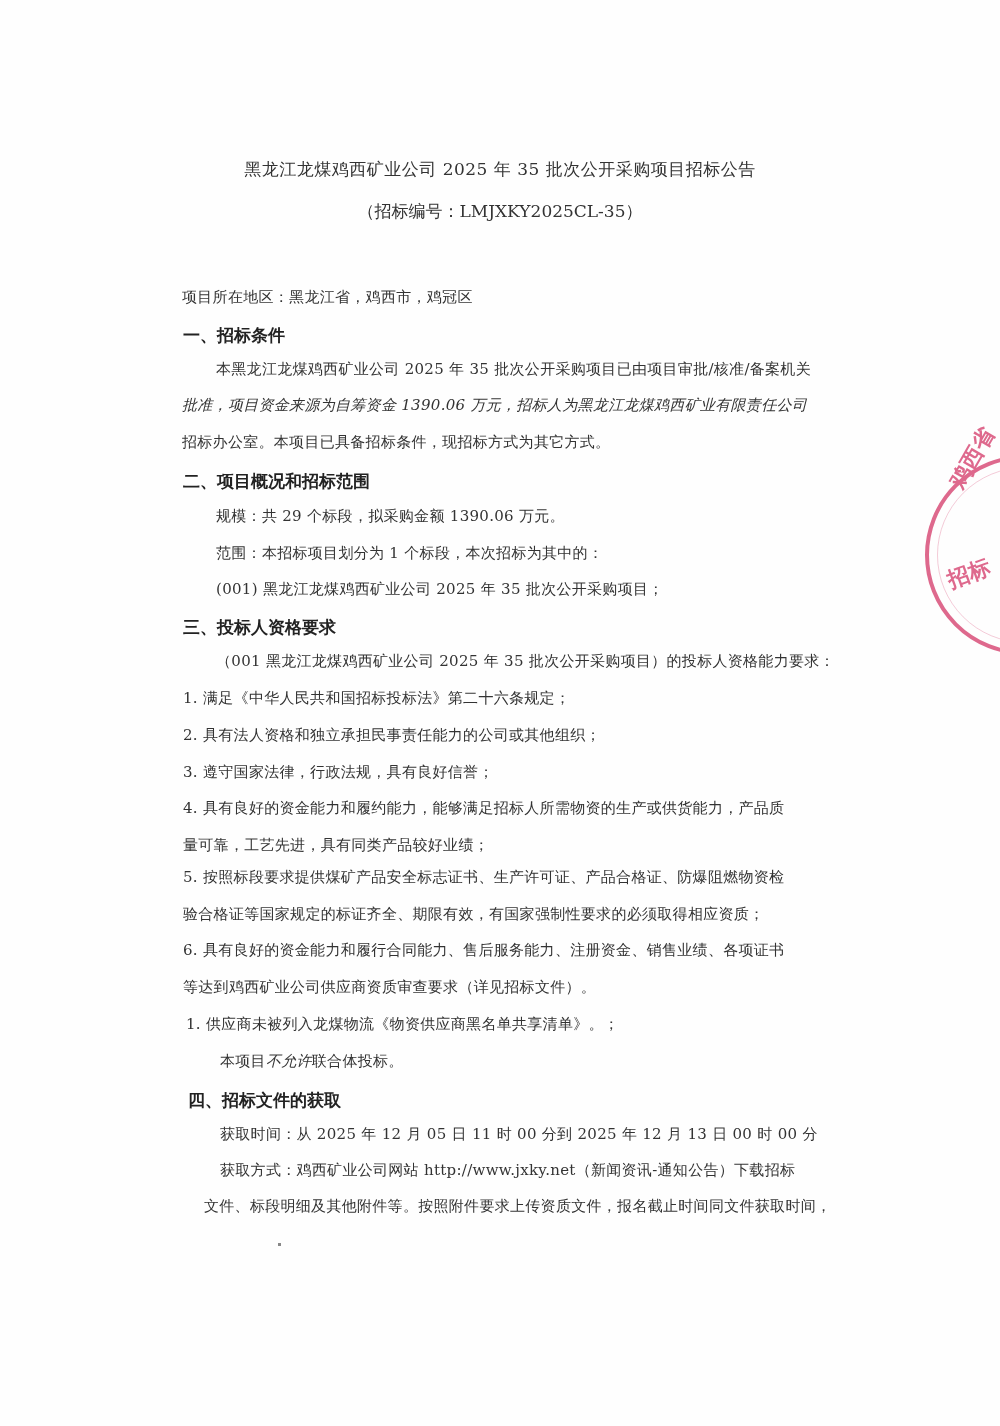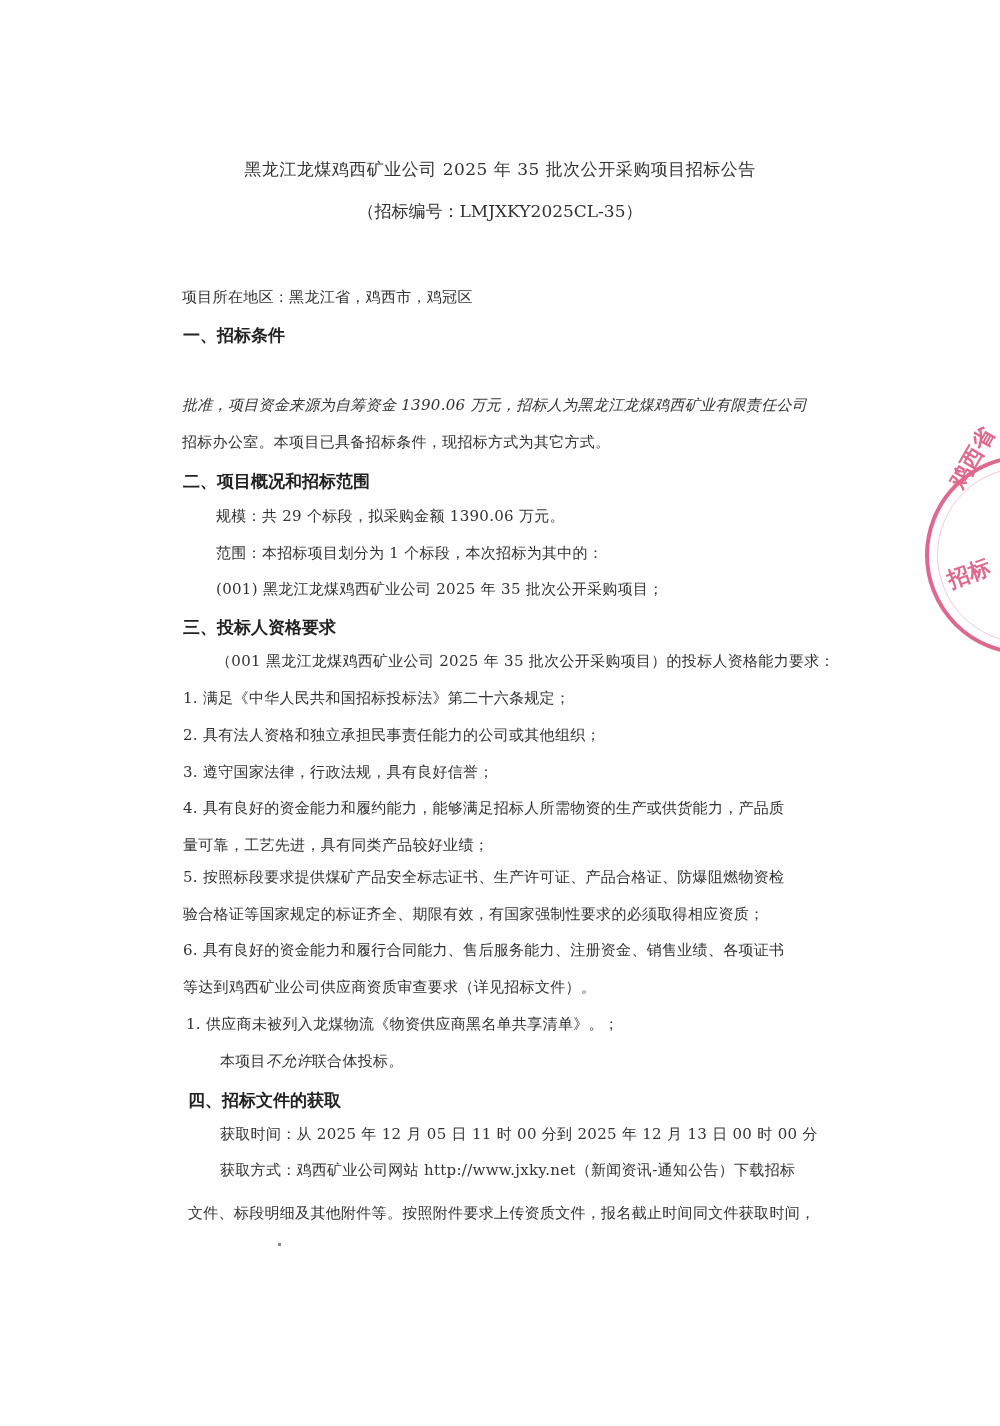--- a/index.html
+++ b/index.html
@@ -90,20 +90,21 @@
 <body>
 
 <div class="page">
 
   <div class="title">黑龙江龙煤鸡西矿业公司 2025 年 35 批次公开采购项目招标公告</div>
   <div class="subtitle">（招标编号：LMJXKY2025CL-35）</div>
 
   <div class="line" style="left:182px; top:288px;">项目所在地区：黑龙江省，鸡西市，鸡冠区</div>
 
   <div class="heading" style="left:183px; top:324px;">一、招标条件</div>
+  <div class="line" style="left:216px; top:360px;">本黑龙江龙煤鸡西矿业公司 2025 年 35 批次公开采购项目已由项目审批/核准/备案机关</div>
   <div class="line" style="left:182px; top:396px;font-style:italic;">批准，项目资金来源为自筹资金 1390.06 万元，招标人为黑龙江龙煤鸡西矿业有限责任公司</div>
   <div class="line" style="left:182px; top:433px;">招标办公室。本项目已具备招标条件，现招标方式为其它方式。</div>
 
   <div class="heading" style="left:183px; top:470px;">二、项目概况和招标范围</div>
   <div class="line" style="left:216px; top:507px;">规模：共 29 个标段，拟采购金额 1390.06 万元。</div>
   <div class="line" style="left:216px; top:544px;">范围：本招标项目划分为 1 个标段，本次招标为其中的：</div>
   <div class="line" style="left:216px; top:580px;">(001) 黑龙江龙煤鸡西矿业公司 2025 年 35 批次公开采购项目；</div>
 
   <div class="heading" style="left:183px; top:616px;">三、投标人资格要求</div>
   <div class="line" style="left:216px; top:652px;">（001 黑龙江龙煤鸡西矿业公司 2025 年 35 批次公开采购项目）的投标人资格能力要求：</div>
@@ -117,21 +118,21 @@
   <div class="line" style="left:183px; top:941px;">6. 具有良好的资金能力和履行合同能力、售后服务能力、注册资金、销售业绩、各项证书</div>
   <div class="line" style="left:183px; top:978px;">等达到鸡西矿业公司供应商资质审查要求（详见招标文件）。</div>
   <div class="line" style="left:186px; top:1015px;">1. 供应商未被列入龙煤物流《物资供应商黑名单共享清单》。；</div>
   <div class="line" style="left:220px; top:1052px;">
     <span>本项目</span><span class="italic">不允许</span><span>联合体投标。</span>
   </div>
 
   <div class="heading" style="left:188px; top:1089px;">四、招标文件的获取</div>
   <div class="line" style="left:220px; top:1125px;">获取时间：从 2025 年 12 月 05 日 11 时 00 分到 2025 年 12 月 13 日 00 时 00 分</div>
   <div class="line" style="left:220px; top:1161px;">获取方式：鸡西矿业公司网站 http://www.jxky.net（新闻资讯-通知公告）下载招标</div>
-  <div class="line" style="left:188px; top:1197px;margin-top:7px;">文件、标段明细及其他附件等。按照附件要求上传资质文件，报名截止时间同文件获取时间，</div>
+  <div class="line" style="left:204px; top:1197px;">文件、标段明细及其他附件等。按照附件要求上传资质文件，报名截止时间同文件获取时间，</div>
 
   <div class="dot"></div>
 
   <div class="seal">
     <div class="seal-inner"></div>
     <div class="seal-text" style="left:14px; top:20px; transform: rotate(-60deg); transform-origin: left top;">鸡西省</div>
     <div class="seal-text" style="left:18px; top:100px; transform: rotate(-20deg);">招标</div>
   </div>
 
 </div>

